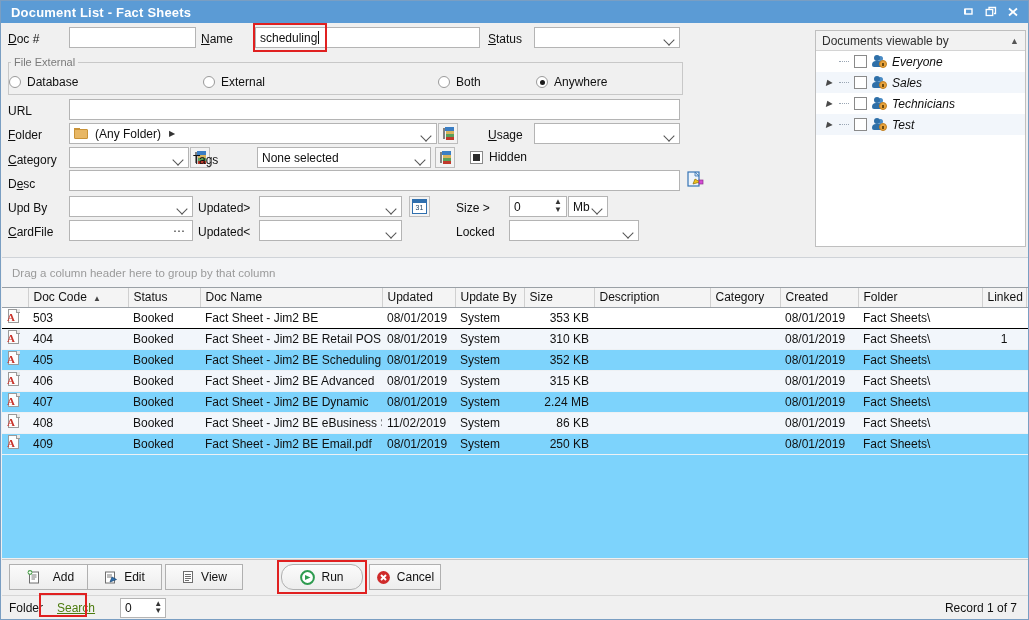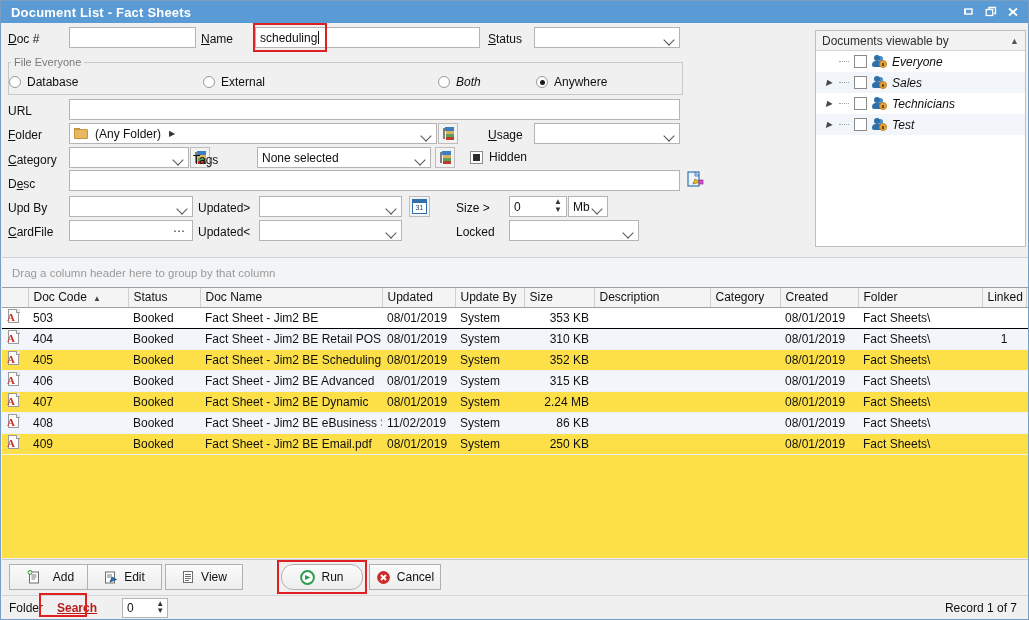--- a/index.html
+++ b/index.html
@@ -137,21 +137,21 @@
 
   
   .groupbar {
     position: absolute; left: 1px; top: 256px; width: 1027px; height: 31px;
     background: #f3f4f6; border-top: 1px solid #cfd3d8; border-bottom: 1px solid #9aa0a6;
     display: flex; align-items: center; padding-left: 10px;
     font-size: 11.5px; color: #9a9a9a;
   }
   .gridwrap {
     position: absolute; left: 1px; top: 287px; width: 1027px; height: 270px;
-    background: #fde047; overflow: hidden;
+    background: #7dd3fc; overflow: hidden;
   }
   table.grid { border-collapse: collapse; width: 1027px; table-layout: fixed; }
   table.grid th {
     background: #f4f4f4;
     border-right: 1px solid #d0d0d0;
     border-bottom: 1px solid #9aa0a6;
     font-weight: normal; font-size: 12px; color: #111;
     text-align: left; padding: 2px 5px; height: 19px;
     white-space: nowrap; overflow: hidden;
   }
@@ -199,21 +199,21 @@
   }
 
   .statusbar {
     position: absolute; left: 1px; top: 594px; width: 1027px; height: 25px;
     background: #f0f0f0; border-top: 1px solid #d6d6d6;
     display: flex; align-items: center;
   }
   .tab {
     font-size: 12px; color: #101010; padding: 2px 7px;
   }
-  .tab.link { color: #b91c1c; text-decoration: underline; font-weight: bold; }
+  .tab.link { color: #4d7c0f; text-decoration: underline; }
   .spin {
     width: 46px; height: 20px; border: 1px solid #b4b4b4; background: #fff;
     display: flex; align-items: center; padding-left: 4px; font-size: 12px; position: relative;
   }
   .spin .arrows {
     position: absolute; right: 3px; top: 1px; display: flex; flex-direction: column;
     line-height: 7px; font-size: 8px; color: #333;
   }
   .recinfo { margin-left: auto; padding-right: 12px; font-size: 12px; }
 
@@ -262,31 +262,31 @@
   <div class="pos tbox" style="left:254px; top:26px; width:225px;">
     <span>scheduling</span>
       <span style="display:inline-block;width:1px;height:13px;background:#111;margin-left:1px;"></span>
   </div>
   <div class="redbox" style="left:252px; top:22px; width:74px; height:29px;"></div>
 
   <div class="pos lbl" style="left:487px; top:31px;"><u>S</u>tatus</div>
   <div class="pos combo" style="left:533px; top:26px; width:146px;"></div>
 
   <div class="pos grp-box" style="left:7px; top:61px; width:675px; height:33px;"></div>
-  <div class="pos grp-title" style="left:10px; top:55px;">File Everyone</div>
+  <div class="pos grp-title" style="left:10px; top:55px;">File External</div>
 
   <div class="pos radiorow" style="left:8px; top:74px;">
     <span class="radio"></span>
     <span class="lbl">Database</span>
   </div>
   <div class="pos radiorow" style="left:202px; top:74px;">
     <span class="radio"></span>
     <span class="lbl">External</span>
   </div>
-  <div class="pos radiorow" style="left:437px; top:74px;font-style:italic;">
+  <div class="pos radiorow" style="left:437px; top:74px;">
     <span class="radio"></span>
     <span class="lbl">Both</span>
   </div>
   <div class="pos radiorow" style="left:535px; top:74px;">
     <span class="radio on"></span>
     <span class="lbl">Anywhere</span>
   </div>
 
   <div class="pos lbl" style="left:7px; top:103px;">URL</div>
   <div class="pos tbox" style="left:68px; top:98px; width:611px;"></div>

